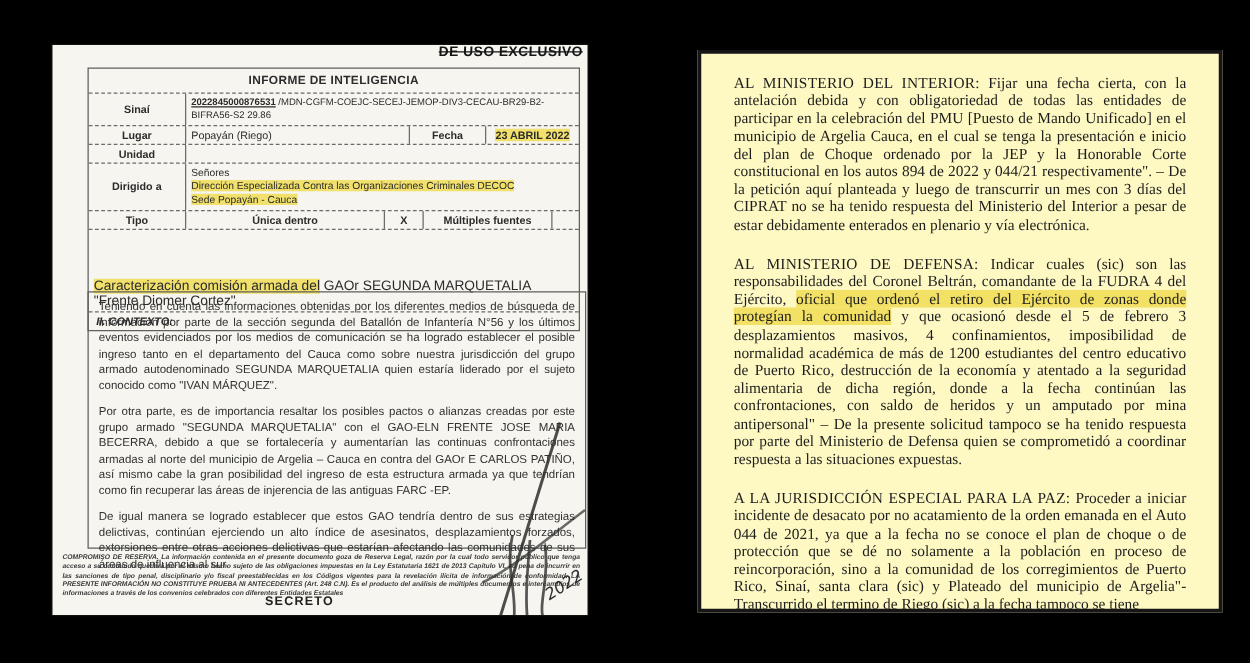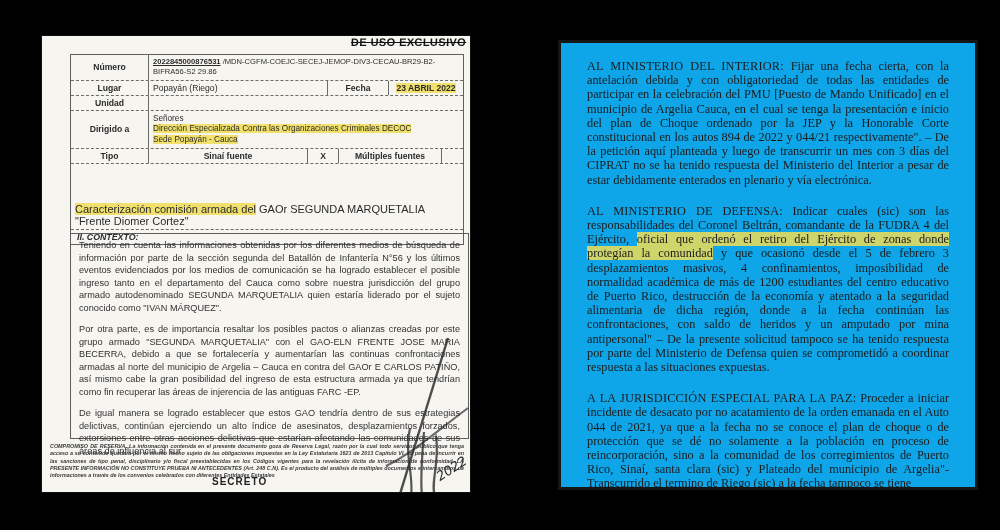--- a/index.html
+++ b/index.html
@@ -76,21 +76,21 @@
   .signature-svg{position:absolute;right:-6px;bottom:-4px;}
   .handwritten-year{
     position:absolute;right:2px;bottom:16px;
     font-size:13px;color:#2b2b2b;
     font-family:"DejaVu Sans",sans-serif;font-style:italic;
     transform:rotate(-33deg);
   }
   
   .right-page{
     position:absolute;left:558px;top:40px;width:420px;height:450px;
-    background:#0ea5e9;
+    background:#fef9c3;
     border:3px solid #161616;
     box-sizing:border-box;
     padding:16px 26px 0 26px;
     overflow:hidden;
     color:#1c1c1c;
     font-family:"Liberation Serif",serif;
     font-size:12.3px;line-height:14.2px;
     text-align:justify;
   }
   .right-page p{margin:0 0 17px 0;}
@@ -98,23 +98,26 @@
 </style>
 </head>
 <body>
 
 <div class="left-page">
 
   <div class="classification-top">DE USO EXCLUSIVO</div>
 
   <div class="report-table">
 
+    <div class="trow row-title">
+      <div class="cell">INFORME DE INTELIGENCIA</div>
+    </div>
 
     <div class="trow row-numero">
-      <div class="cell lbl">Número</div>
+      <div class="cell lbl">Sinaí</div>
       <div class="cell val"><span class="num-bold">2022845000876531</span><span> /MDN-CGFM-COEJC-SECEJ-JEMOP-DIV3-CECAU-BR29-B2-BIFRA56-S2 29.86</span></div>
     </div>
 
     <div class="trow row-lugar">
       <div class="cell lbl">Lugar</div>
       <div class="cell">Popayán (Riego)</div>
       <div class="cell fecha-lbl">Fecha</div>
       <div class="cell fecha-val"><span class="hl">23 ABRIL 2022</span></div>
     </div>
 
@@ -126,21 +129,21 @@
       <div class="cell lbl">Dirigido a</div>
       <div class="cell val">
         <span>Señores</span><br>
         <span class="hl">Dirección Especializada Contra las Organizaciones Criminales DECOC</span><br>
         <span class="hl">Sede Popayán - Cauca</span>
       </div>
     </div>
 
     <div class="trow row-tipo">
       <div class="cell lbl">Tipo</div>
-      <div class="cell opt">Sinaí fuente</div>
+      <div class="cell opt">Única dentro</div>
       <div class="cell mark">X</div>
       <div class="cell opt">Múltiples fuentes</div>
       <div class="cell tail"></div>
     </div>
 
 
     <div class="trow row-asunto-val">
       <div class="cell"><span class="hl">Caracterización comisión armada del</span><span> GAOr SEGUNDA MARQUETALIA "Frente Diomer Cortez"</span></div>
     </div>
 

